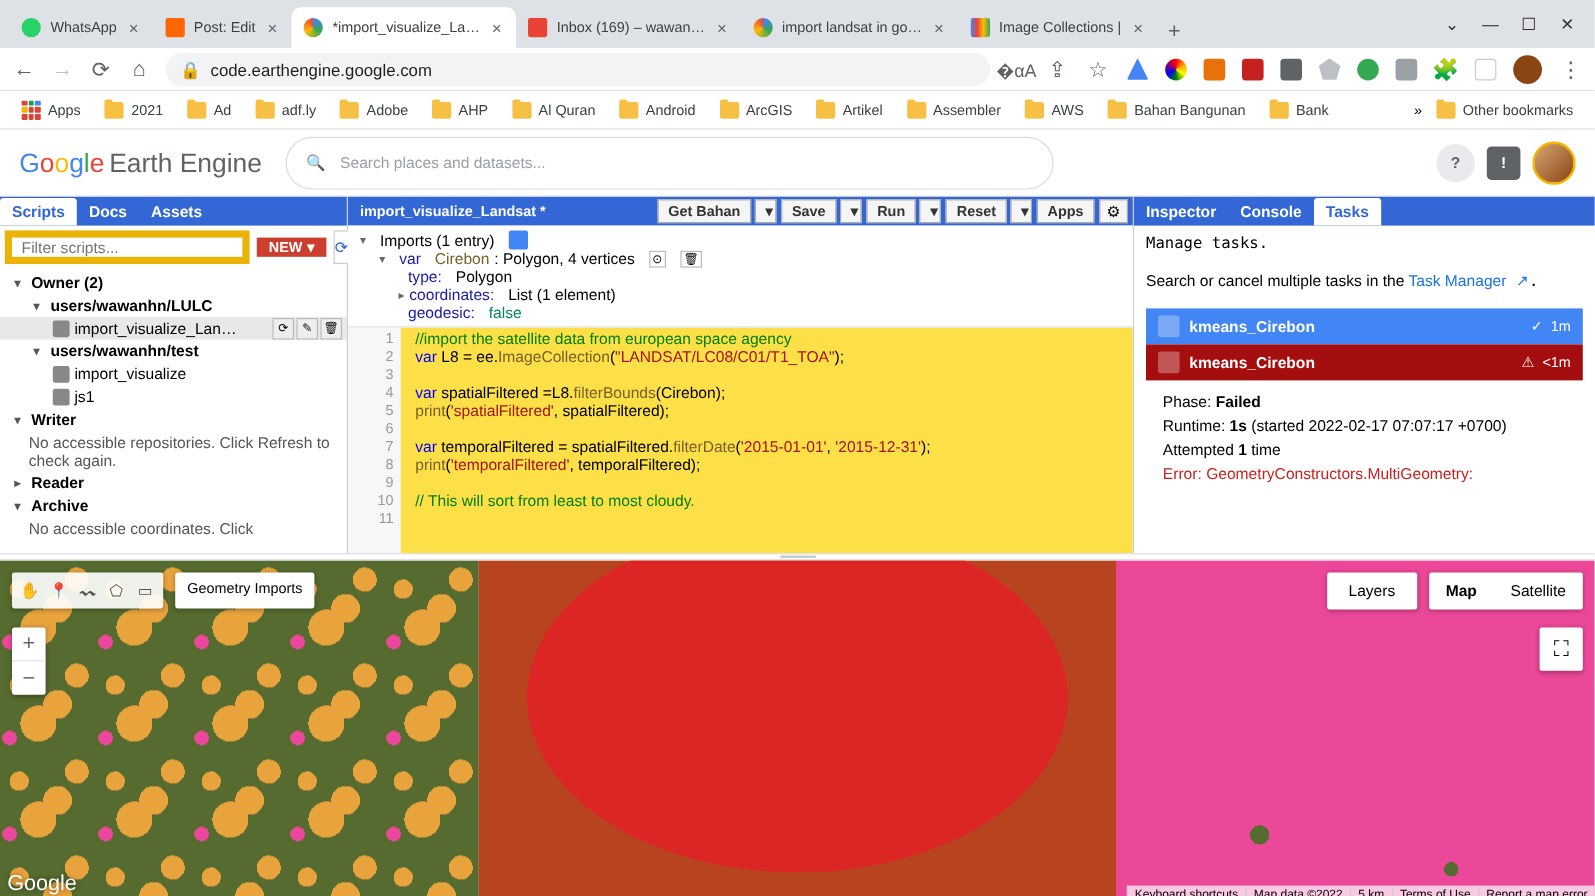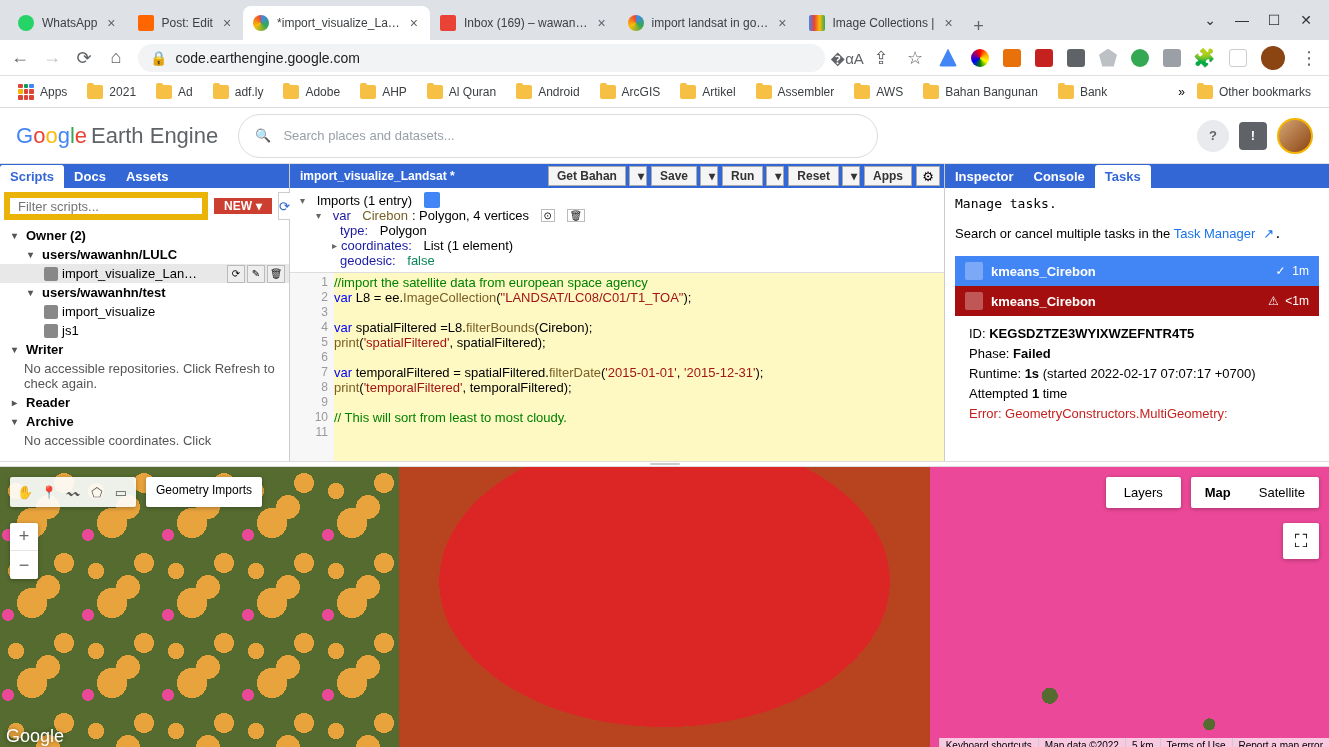--- a/index.html
+++ b/index.html
@@ -68,21 +68,21 @@
 .imports{padding:4px 10px;font-family:'Courier New',monospace;font-size:13px;background:#fff;border-bottom:1px solid #ddd}
 .imp-row{display:flex;align-items:center;gap:4px}
 .imp-caret{color:#666;cursor:pointer;font-size:10px}
 .kw-var{color:#1a1aa6}
 .kw-name{color:#795e26}
 .kw-prop{color:#1a1aa6}
 .kw-val{color:#098658}
 .imp-ico{width:16px;height:16px;background:#4285f4;border-radius:2px}
 .code-area{flex:1;display:flex;background:#e6f0ff;overflow:hidden;font-family:'Courier New',monospace;font-size:13px;position:relative}
 .gutter{width:44px;background:#f7f7f7;text-align:right;padding:2px 6px;color:#999;line-height:15px;font-size:12px}
-.code{flex:1;padding:2px 0;line-height:15px;white-space:pre;background:#fef9c3}
+.code{flex:1;padding:2px 12px;line-height:15px;white-space:pre;background:#fde047}
 .c-comment{color:#008000}
 .c-kw{color:#00f}
 .c-str{color:#a31515}
 .c-fn{color:#795e26}
 .tasks-body{padding:8px 10px;font-size:13px;overflow-y:auto;flex:1}
 .task-link{color:#1a73e8}
 .task-row{display:flex;align-items:center;padding:6px 10px;gap:8px;font-size:13px;font-weight:bold}
 .task-row.blue{background:#4285f4;color:#fff}
 .task-row.red{background:#a50e0e;color:#fff}
 .task-ico{width:18px;height:18px;background:rgba(255,255,255,0.3);border-radius:2px}
@@ -392,21 +392,20 @@
           <span class="task-ico"></span>
           <span>kmeans_Cirebon</span>
           <span class="task-time">✓ &nbsp;<span>1m</span></span>
         </div>
       <div class="task-row red">
           <span class="task-ico"></span>
           <span>kmeans_Cirebon</span>
           <span class="task-time">⚠ &nbsp;<span>&lt;1m</span></span>
         </div>
       <div class="task-detail">
-        <div><span>ID: </span><b>KEGSDZTZE3WYIXWZEFNTR4T5</b></div>
         <div><span>Phase: </span><b>Failed</b></div>
         <div><span>Runtime: </span><b>1s</b><span> (started 2022-02-17 07:07:17 +0700)</span></div>
         <div><span>Attempted </span><b>1</b><span> time</span></div>
         <div class="err">Error: GeometryConstructors.MultiGeometry:</div>
       </div>
     </div>
   </div>
 </div>
 
 <div class="drag-handle"></div>

